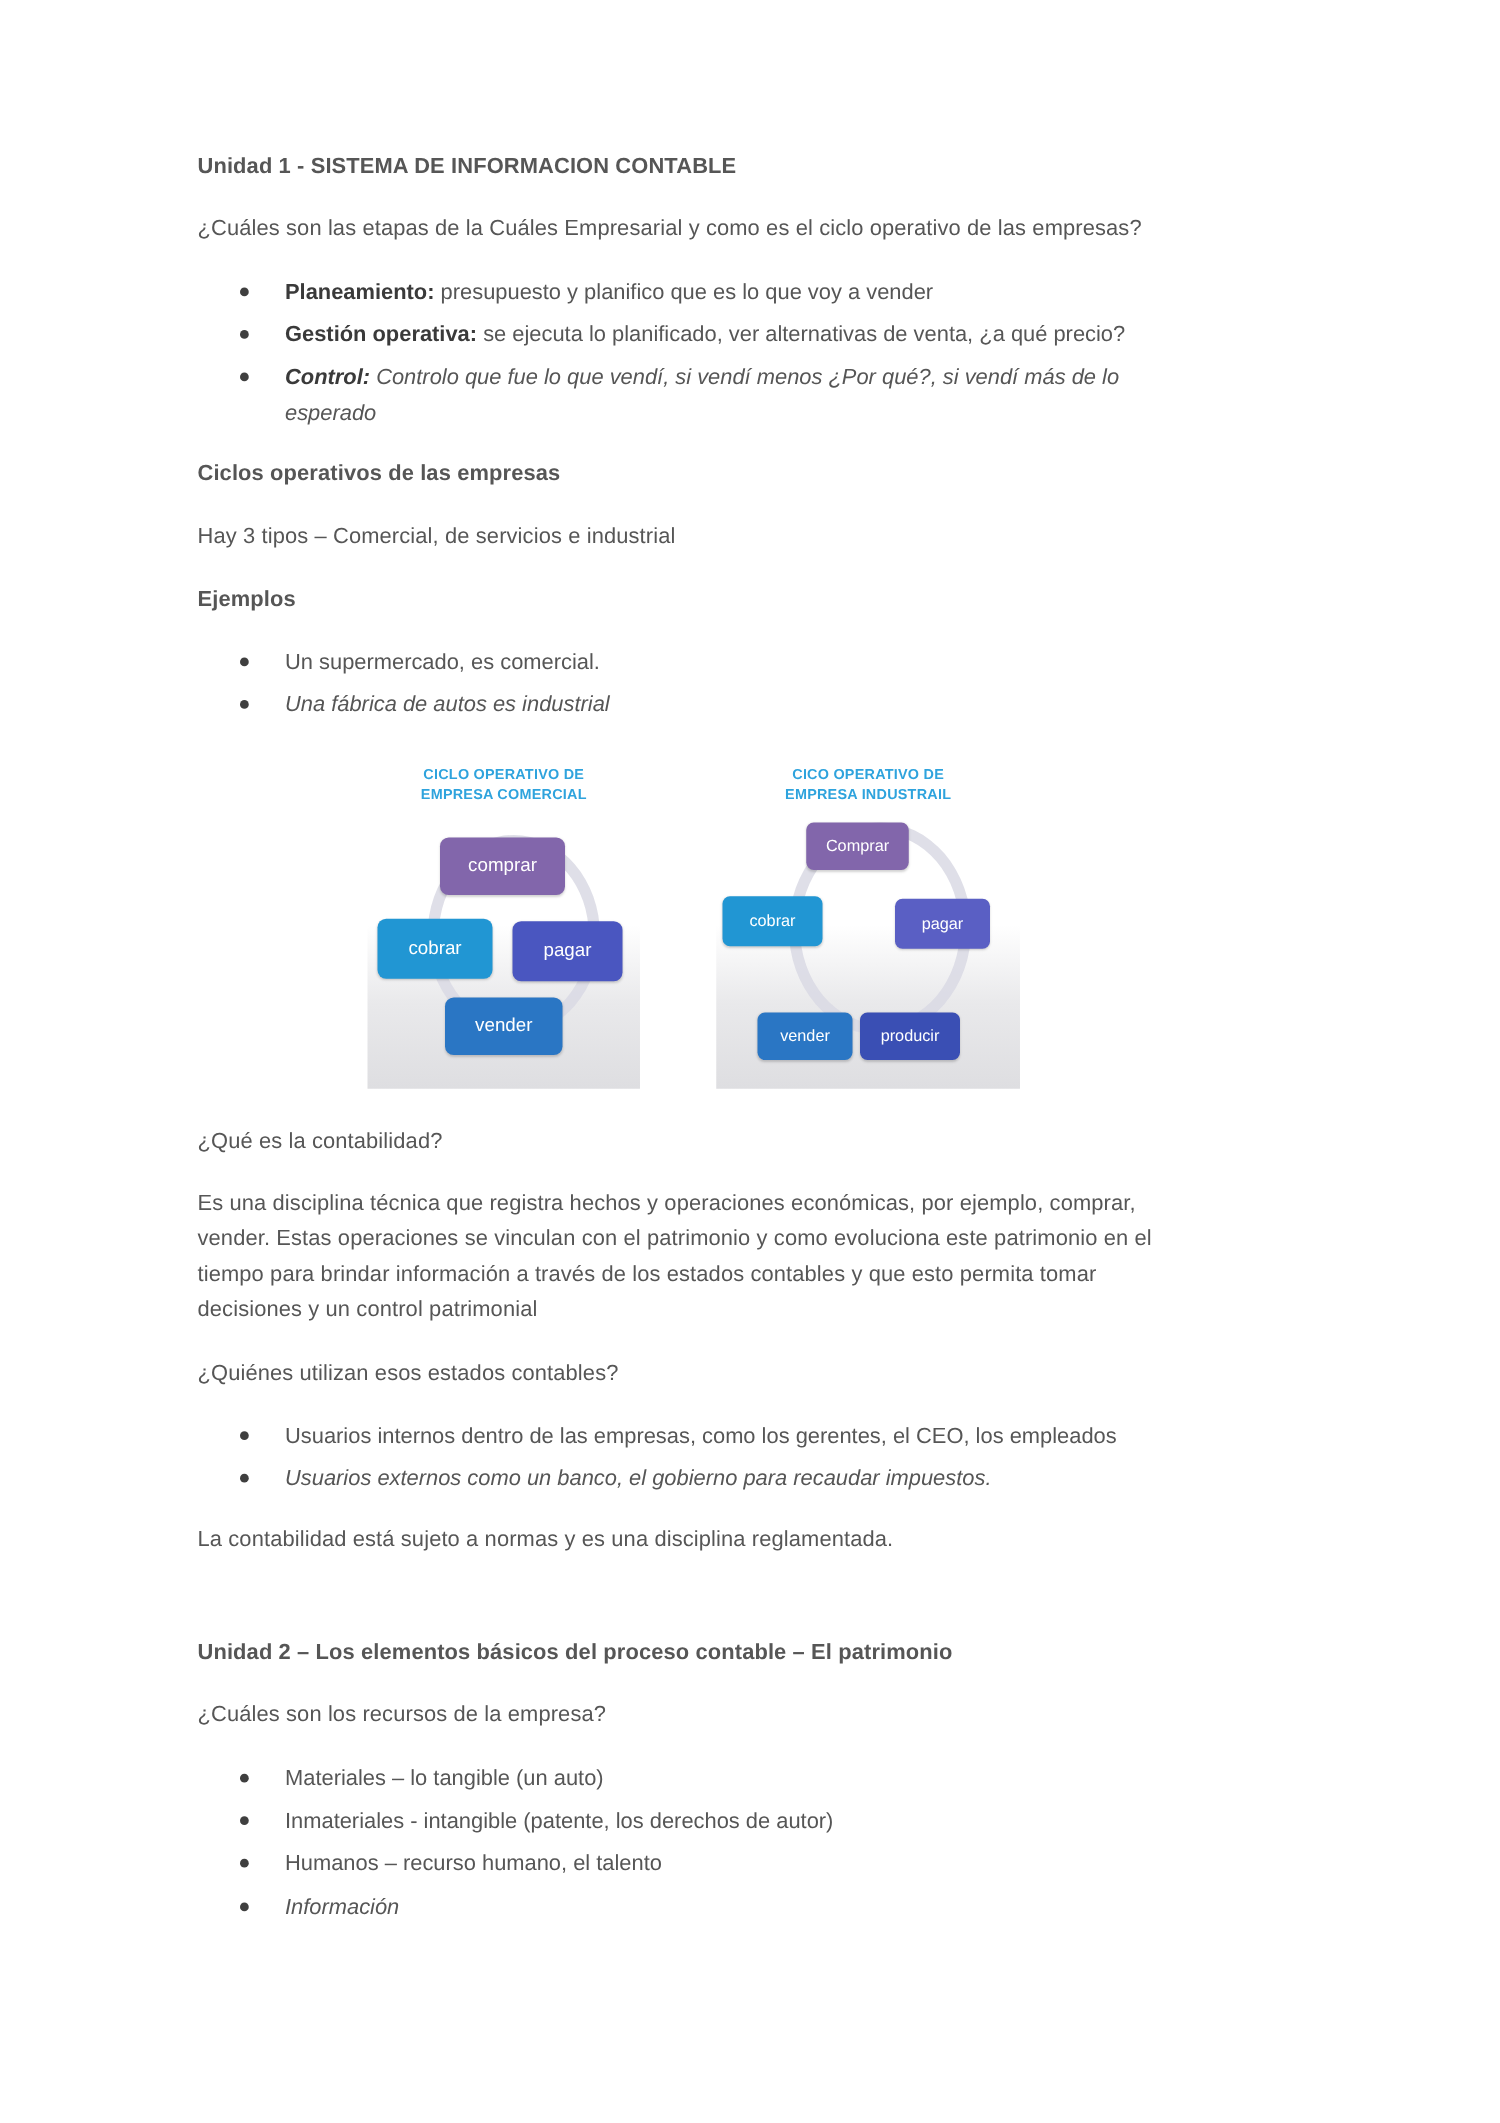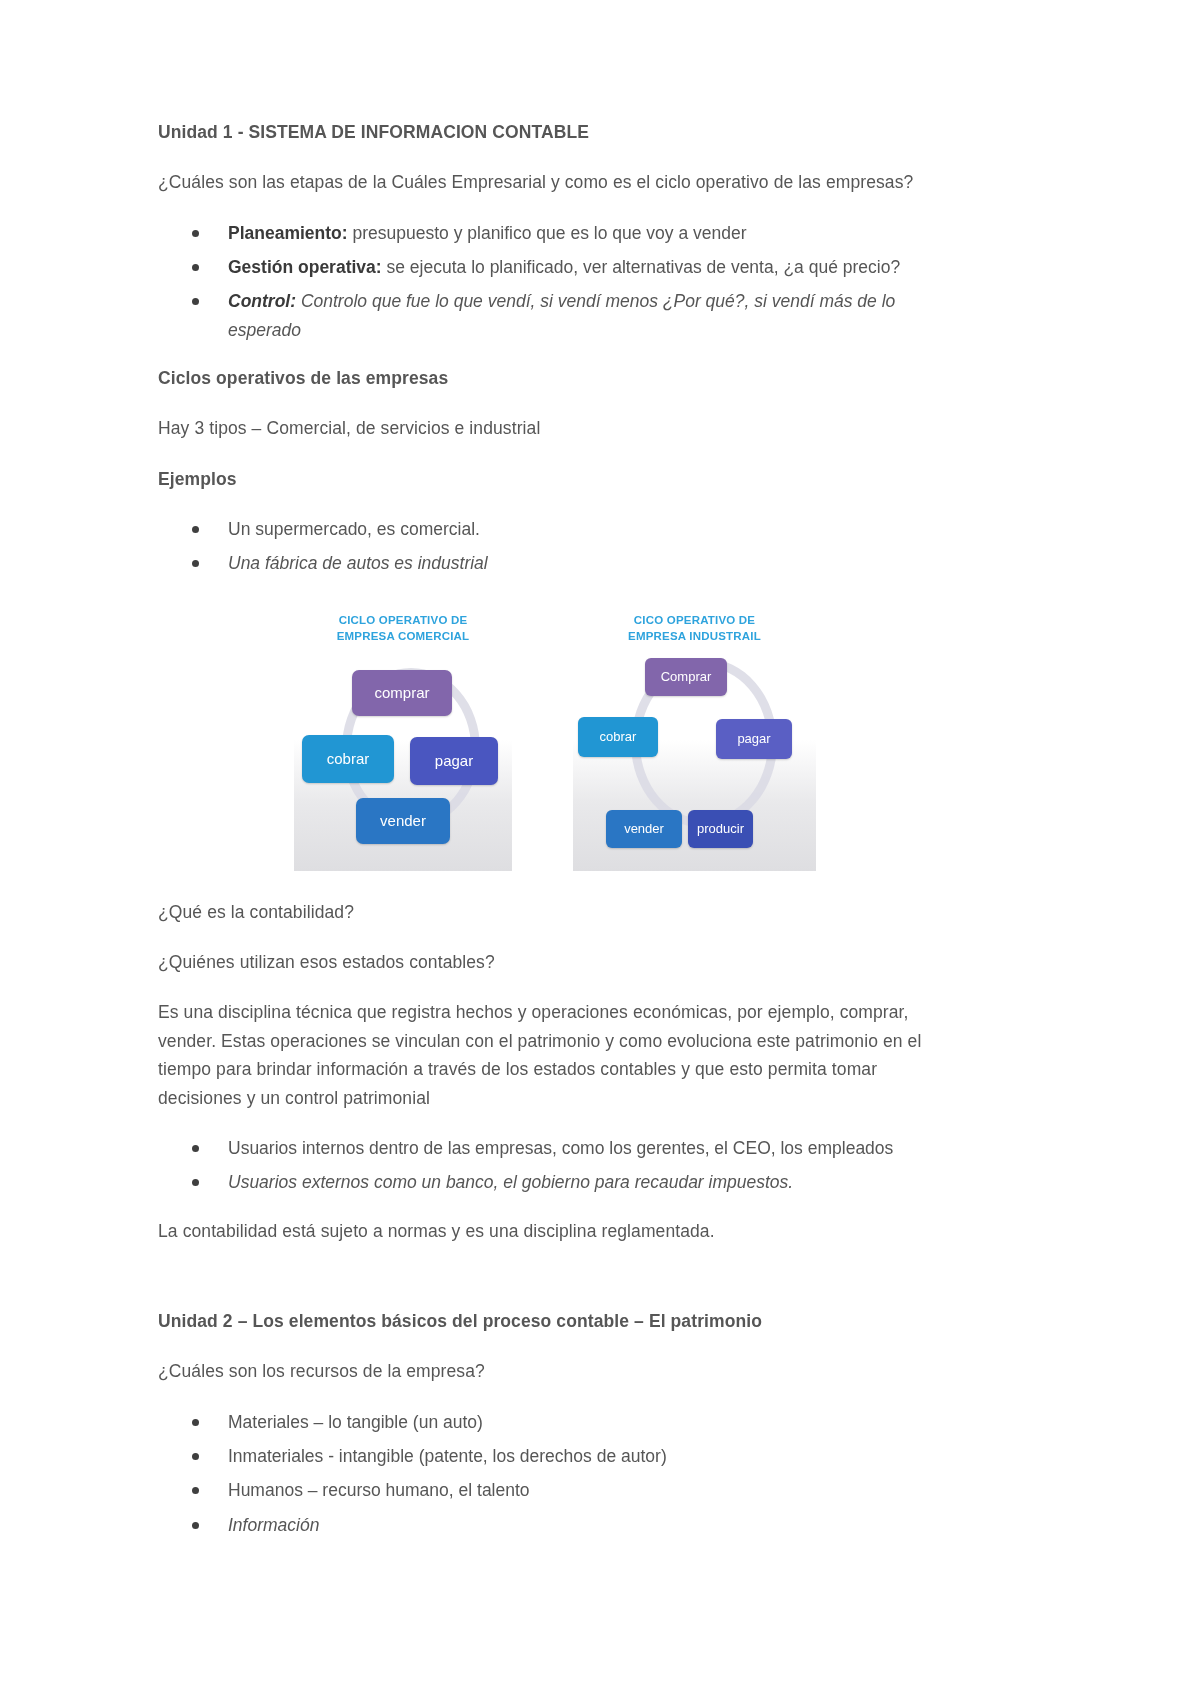--- a/index.html
+++ b/index.html
@@ -142,21 +142,21 @@
   
   .c-comprar { left: 58px;  top: 72px;  width: 100px; height: 46px; background: #8266ab; }
   .c-cobrar  { left: 8px;   top: 137px; width: 92px;  height: 48px; background: #2196d3; }
   .c-pagar   { left: 116px; top: 139px; width: 88px;  height: 48px; background: #4a56c0; }
   .c-vender  { left: 62px;  top: 200px; width: 94px;  height: 46px; background: #2a76c4; }
   
   .i-comprar { left: 72px;  top: 60px;  width: 82px;  height: 38px; background: #8266ab; }
   .i-cobrar  { left: 5px;   top: 119px; width: 80px;  height: 40px; background: #2196d3; }
   .i-pagar   { left: 143px; top: 121px; width: 76px;  height: 40px; background: #5a5fc4; }
   .i-vender  { left: 33px;  top: 212px; width: 76px;  height: 38px; background: #2a76c4; }
-  .i-producir{ left: 115px; top: 212px; width: 65px;  height: 38px; background: #3a4fb4; }
+  .i-producir{ left: 115px; top: 212px; width: 80px;  height: 38px; background: #3a4fb4; }
   .spacer-lg { height: 40px; }
 </style>
 </head>
 <body>
 
 <div class="page">
   <div class="content">
 
     <p class="block heading">Unidad 1 - SISTEMA DE INFORMACION CONTABLE</p>
 
@@ -209,23 +209,23 @@
         <div class="node small i-cobrar">cobrar</div>
         <div class="node small i-pagar">pagar</div>
         <div class="node small i-vender">vender</div>
         <div class="node small i-producir">producir</div>
       </div>
 
     </div>
 
     <p class="block">¿Qué es la contabilidad?</p>
 
+    <p class="block">Es una disciplina técnica que registra hechos y operaciones económicas, por ejemplo, comprar, vender. Estas operaciones se vinculan con el patrimonio y como evoluciona este patrimonio en el tiempo para brindar información a través de los estados contables y que esto permita tomar decisiones y un control patrimonial</p>
+
     <p class="block">¿Quiénes utilizan esos estados contables?</p>
-
-    <p class="block">Es una disciplina técnica que registra hechos y operaciones económicas, por ejemplo, comprar, vender. Estas operaciones se vinculan con el patrimonio y como evoluciona este patrimonio en el tiempo para brindar información a través de los estados contables y que esto permita tomar decisiones y un control patrimonial</p>
 
     <ul class="bullets list-gap">
       <li>Usuarios internos dentro de las empresas, como los gerentes, el CEO, los empleados</li>
       <li>Usuarios externos como un banco, el gobierno para recaudar impuestos.</li>
     </ul>
 
     <p class="block">La contabilidad está sujeto a normas y es una disciplina reglamentada.</p>
 
     <div class="spacer-lg"></div>
 

